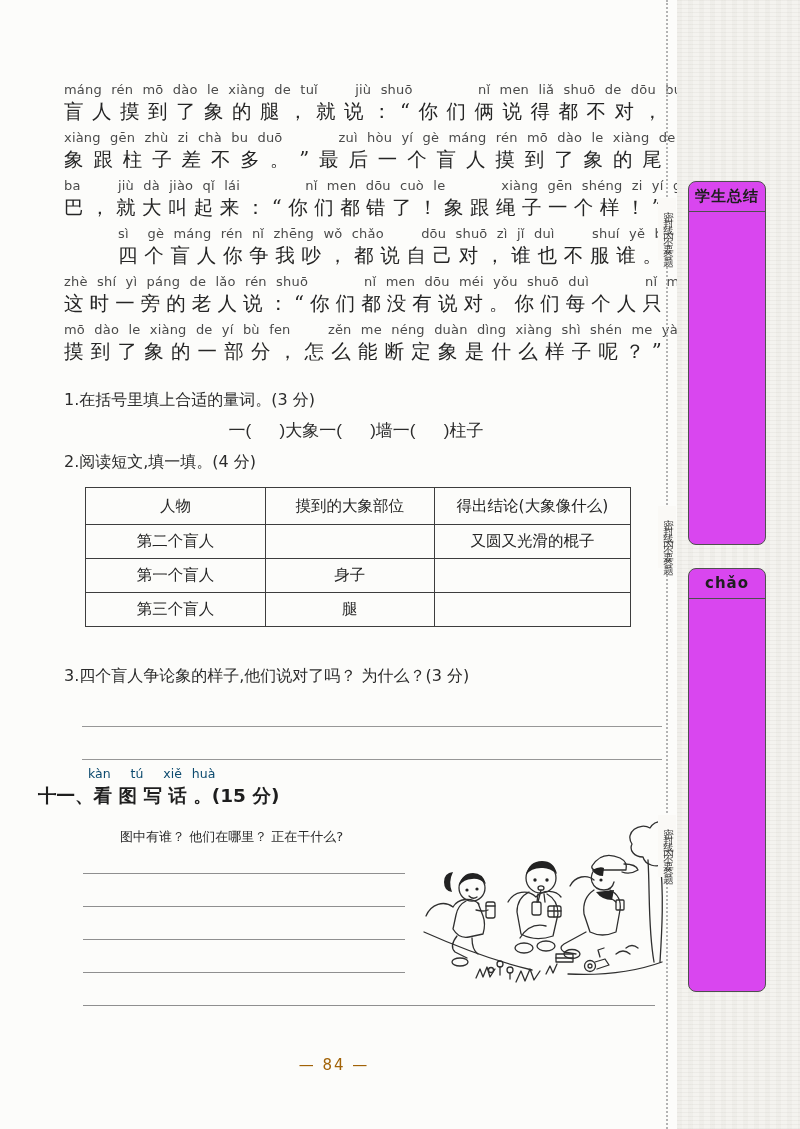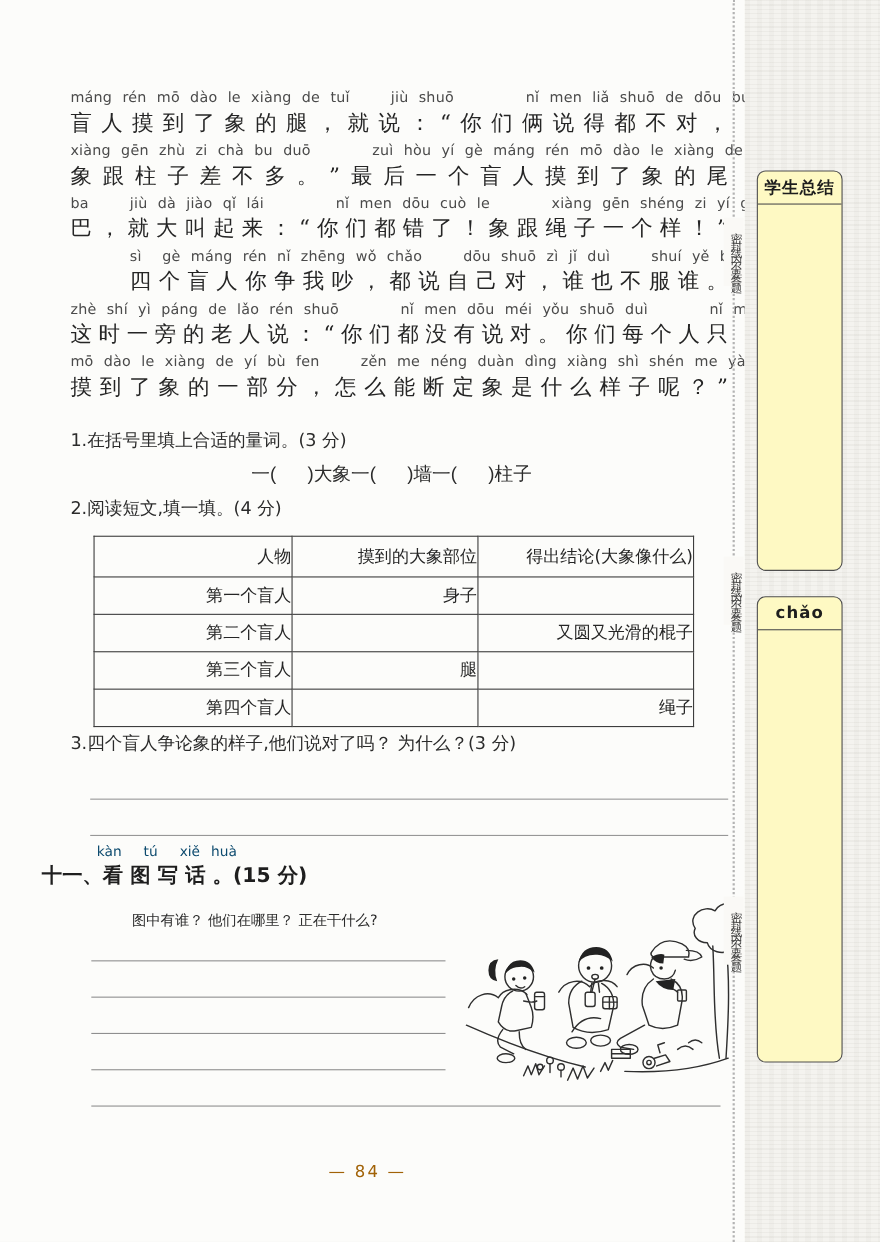--- a/index.html
+++ b/index.html
@@ -17,21 +17,21 @@
   
   .q-label{position:absolute;left:64px;font-size:16px;white-space:pre;}
   #q1-label{top:390px;}
   #q2-label{top:452px;}
   #q3-label{top:666px;}
   #q1-blanks{position:absolute;left:80px;top:419px;width:552px;display:flex;justify-content:center;
              font-size:17px;white-space:pre;font-family:Liberation Sans, sans-serif;}
 
   
   #elephant-table{position:absolute;left:85px;top:487px;width:546px;border-collapse:collapse;table-layout:fixed;}
-  #elephant-table th,#elephant-table td{border:1px solid #3d3d3d;font-weight:normal;text-align:right;
+  #elephant-table th,#elephant-table td{border:1px solid #3d3d3d;font-weight:normal;text-align:center;
              font-size:15.5px;padding:0;color:#252525;}
   #elephant-table th{height:36px;}
   #elephant-table td{height:33px;}
 
   
   .ans-line{position:absolute;left:82px;width:580px;border-top:1.4px solid #979797;}
   #ans1{top:726px;} #ans2{top:759px;}
   .wline{position:absolute;left:83px;width:322px;border-top:1.3px solid #8f8f8f;}
   #w1{top:873px;} #w2{top:906px;} #w3{top:939px;} #w4{top:972px;}
   #w5{top:1005px;width:572px;}
@@ -50,21 +50,21 @@
   .texture{position:absolute;left:677px;top:0;width:123px;height:1129px;z-index:0;
            background:
              repeating-linear-gradient(0deg, rgba(90,85,70,.05) 0 1px, transparent 1px 4px),
              repeating-linear-gradient(90deg, rgba(90,85,70,.03) 0 5px, transparent 5px 11px),
              #f4f3ef;}
   .seal-text{position:absolute;left:658px;width:18px;z-index:3;background:#faf9f6;
              writing-mode:vertical-rl;text-orientation:upright;
              font-size:10.5px;letter-spacing:6.5px;color:#3f3f3f;text-align:center;padding:5px 0;}
   #seal1{top:198px;} #seal2{top:506px;} #seal3{top:815px;}
 
-  .side-box{position:absolute;left:688px;width:78px;background:#fef9c3;border:1.2px solid #4f4f4f;border-radius:8px;z-index:2;box-sizing:border-box;}
+  .side-box{position:absolute;left:688px;width:78px;background:#d946ef;border:1.2px solid #4f4f4f;border-radius:8px;z-index:2;box-sizing:border-box;margin-top:26px;}
   #student-box{top:155px;height:364px;}
   #teacher-box{top:542px;height:424px;}
   .box-title{height:29px;line-height:29px;text-align:center;font-size:15px;font-weight:bold;
              border-bottom:1.2px solid #4f4f4f;letter-spacing:1px;color:#1e1e1e;}
 </style>
 </head>
 <body>
 
 <div class="page">
 
@@ -253,38 +253,33 @@
       </colgroup>
     <thead>
         <tr>
           <th>人物</th>
           <th>摸到的大象部位</th>
           <th>得出结论(大象像什么)</th>
         </tr>
       </thead>
     <tbody>
         <tr>
+          <td>第二个盲人</td>
+          <td></td>
+          <td>又圆又光滑的棍子</td>
+        </tr>
+        <tr>
           <td>第一个盲人</td>
           <td>身子</td>
           <td></td>
         </tr>
         <tr>
-          <td>第二个盲人</td>
-          <td></td>
-          <td>又圆又光滑的棍子</td>
-        </tr>
-        <tr>
           <td>第三个盲人</td>
           <td>腿</td>
           <td></td>
-        </tr>
-        <tr>
-          <td>第四个盲人</td>
-          <td></td>
-          <td>绳子</td>
         </tr>
       </tbody>
   </table>
 
   <div id="q3-label" class="q-label">3.四个盲人争论象的样子,他们说对了吗？ 为什么？(3 分)</div>
   <div id="ans1" class="ans-line"></div>
   <div id="ans2" class="ans-line"></div>
 
   <div id="s11-pinyin">kàn  tú  xiě huà</div>
   <div id="s11-title">十一、看 图 写 话 。(15 分)</div>

